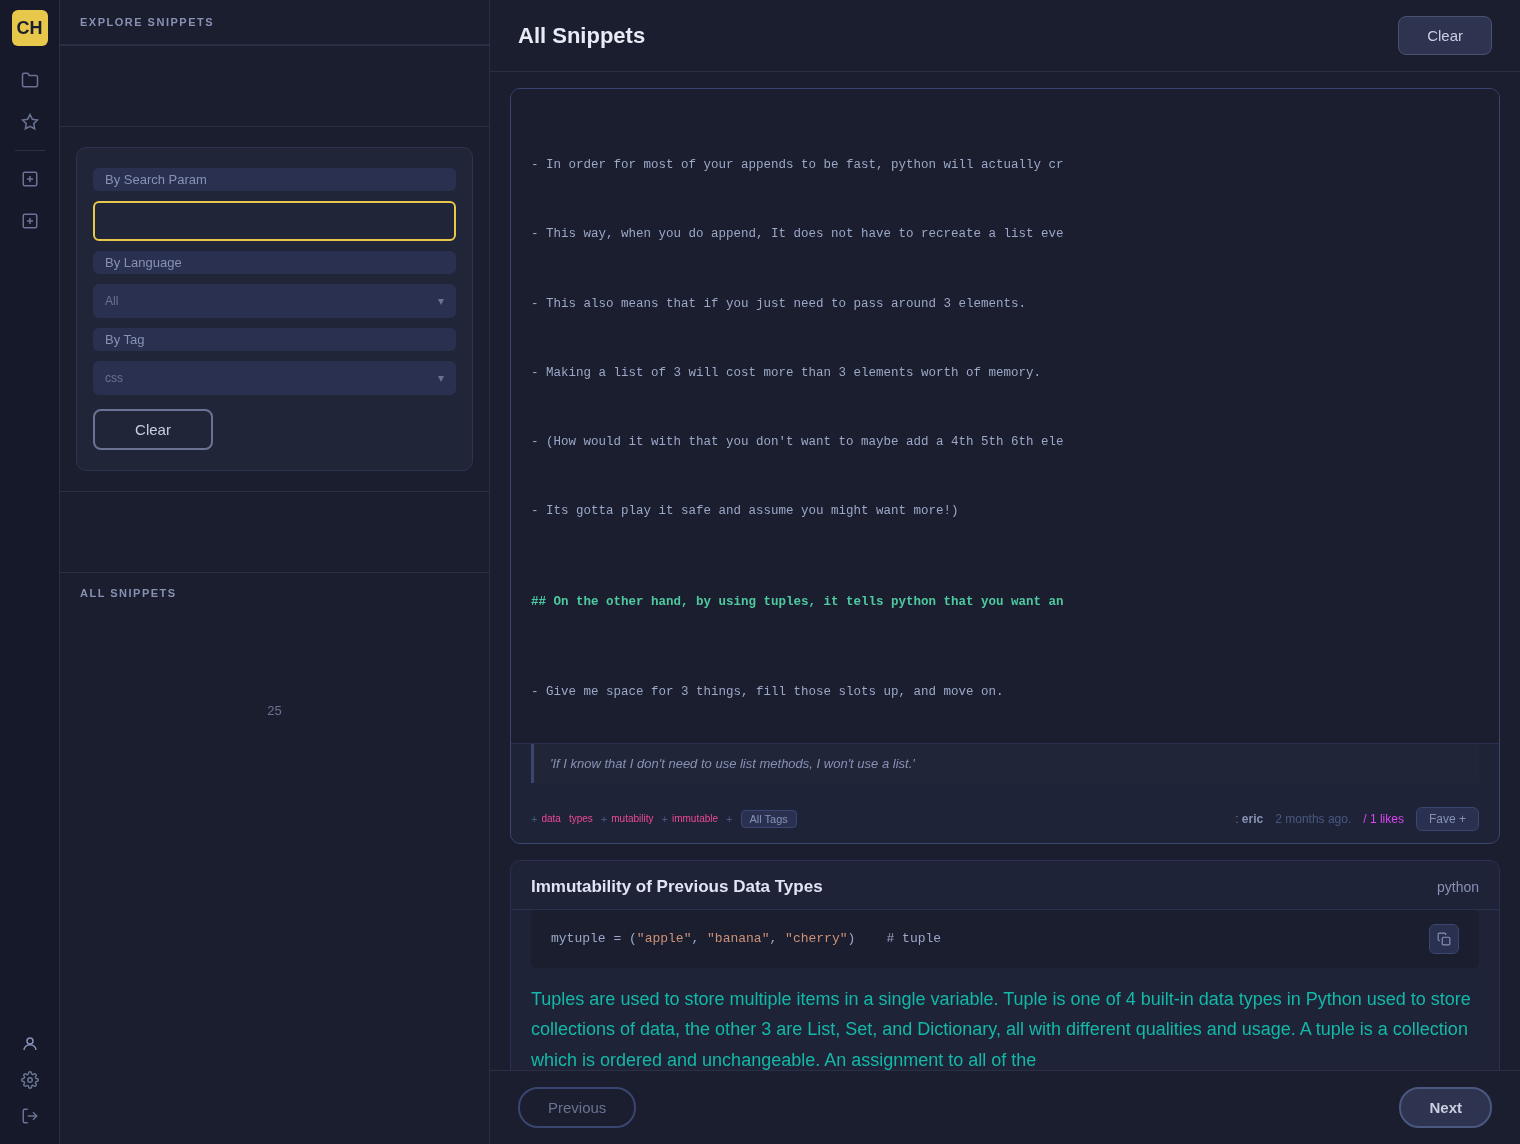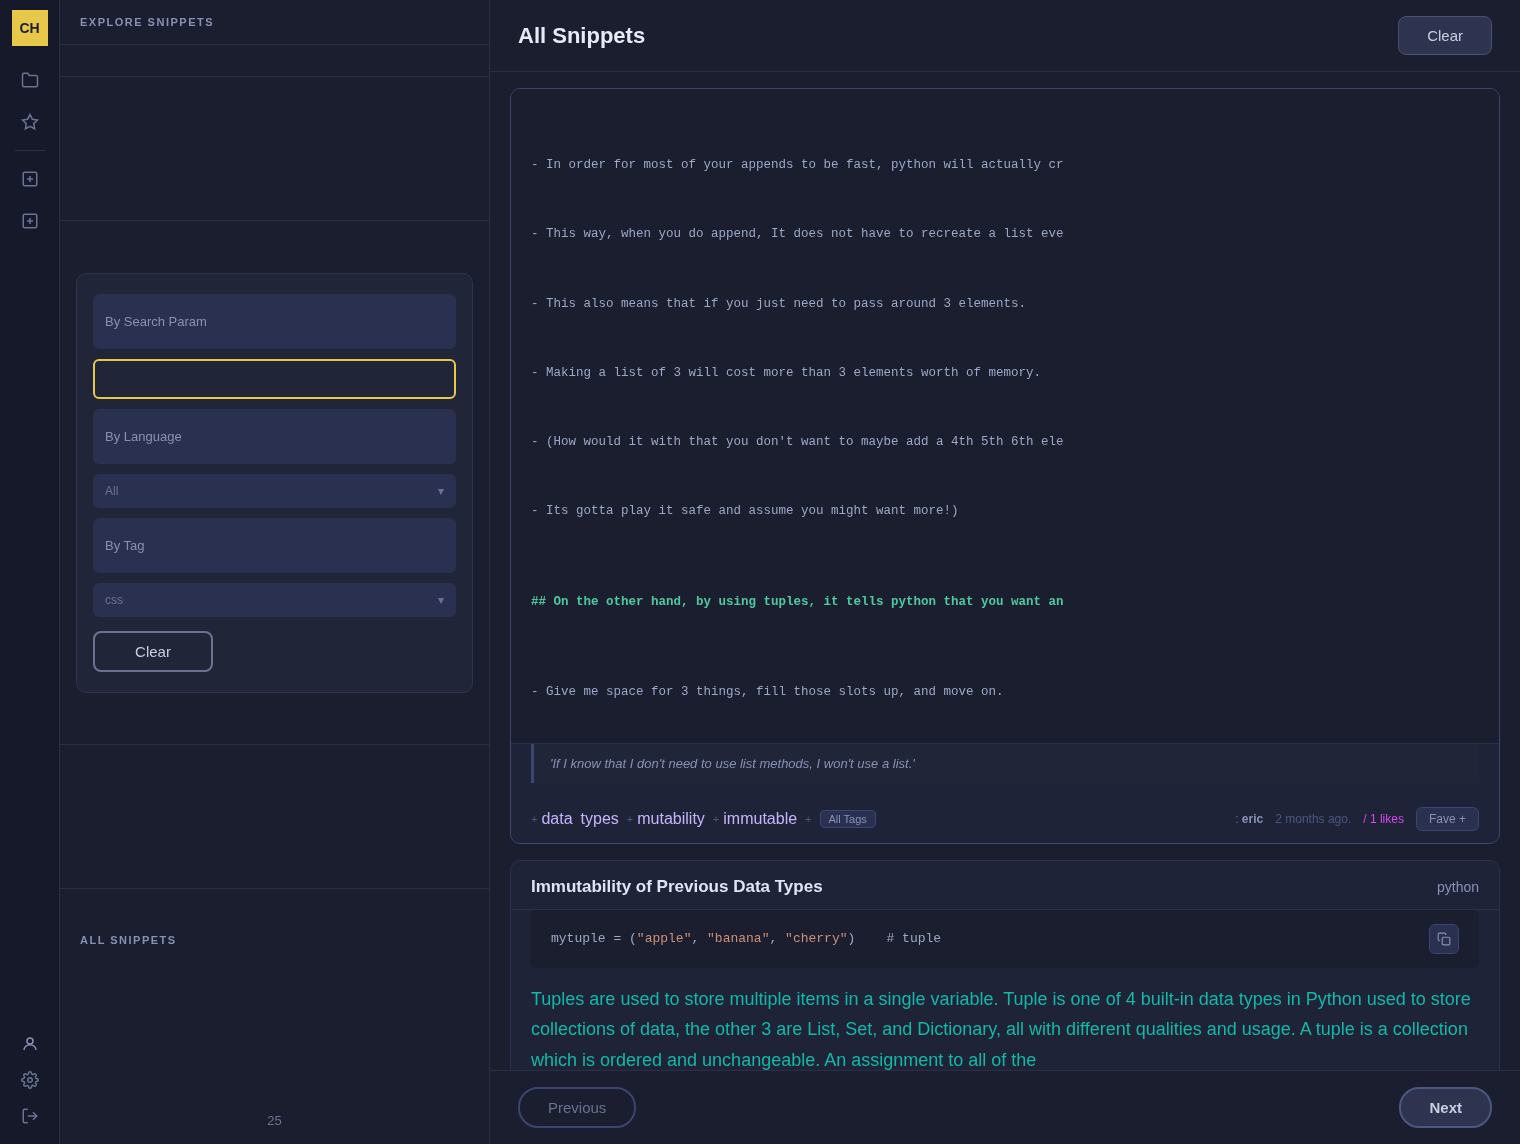--- a/index.html
+++ b/index.html
@@ -20,26 +20,26 @@
       flex-direction: column;
       align-items: center;
       padding: 10px 0;
       gap: 6px;
       border-right: 1px solid #2a2f45;
     }
     .nav-logo {
       width: 36px;
       height: 36px;
       background: #e8c84a;
-      border-radius: 0;
+      border-radius: 6px;
       display: flex;
       align-items: center;
       justify-content: center;
       font-weight: 800;
-      font-size: 14px;
+      font-size: 18px;
       color: #1a1e2e;
       margin-bottom: 10px;
     }
     .nav-icon {
       width: 36px;
       height: 36px;
       border-radius: 6px;
       display: flex;
       align-items: center;
       justify-content: center;
@@ -51,21 +51,20 @@
     .nav-bottom { margin-top: auto; }
 
     
     .sidebar {
       width: 430px;
       background: #1a1e2e;
       border-right: 1px solid #2a2f45;
       display: flex;
       flex-direction: column;
       overflow-y: auto;
-      justify-content: space-between;
     }
     .sidebar-header {
       padding: 16px 20px;
       font-size: 11px;
       font-weight: 700;
       letter-spacing: 1.5px;
       color: #8891b4;
       text-transform: uppercase;
       border-bottom: 1px solid #2a2f45;
     }
@@ -80,21 +79,21 @@
       border-radius: 10px;
       padding: 20px 16px;
       display: flex;
       flex-direction: column;
       gap: 10px;
     }
     .filter-label {
       background: #2a3050;
       color: #8891b4;
       font-size: 13px;
-      padding: 20px 12px;
+      padding: 4px 12px;
       border-radius: 6px;
     }
     .filter-input {
       background: transparent;
       border: 2px solid #e8c84a;
       border-radius: 6px;
       padding: 10px 12px;
       color: #c9cfe0;
       font-size: 14px;
       outline: none;
@@ -211,21 +210,21 @@
       flex-wrap: wrap;
     }
     .tag-item {
       display: flex;
       align-items: center;
       gap: 4px;
       color: #5a6894;
       font-size: 12px;
     }
     .tag-item .plus { color: #4a5880; font-size: 11px; }
-    .tag-name { color: #c4b5fd; font-size: 16px; }
+    .tag-name { color: #ec4899; font-size: 10px; }
     .all-tags-btn {
       background: #2a3050;
       border: 1px solid #3a4570;
       border-radius: 4px;
       color: #8891b4;
       font-size: 11px;
       padding: 2px 8px;
       cursor: pointer;
     }
     .footer-meta {

